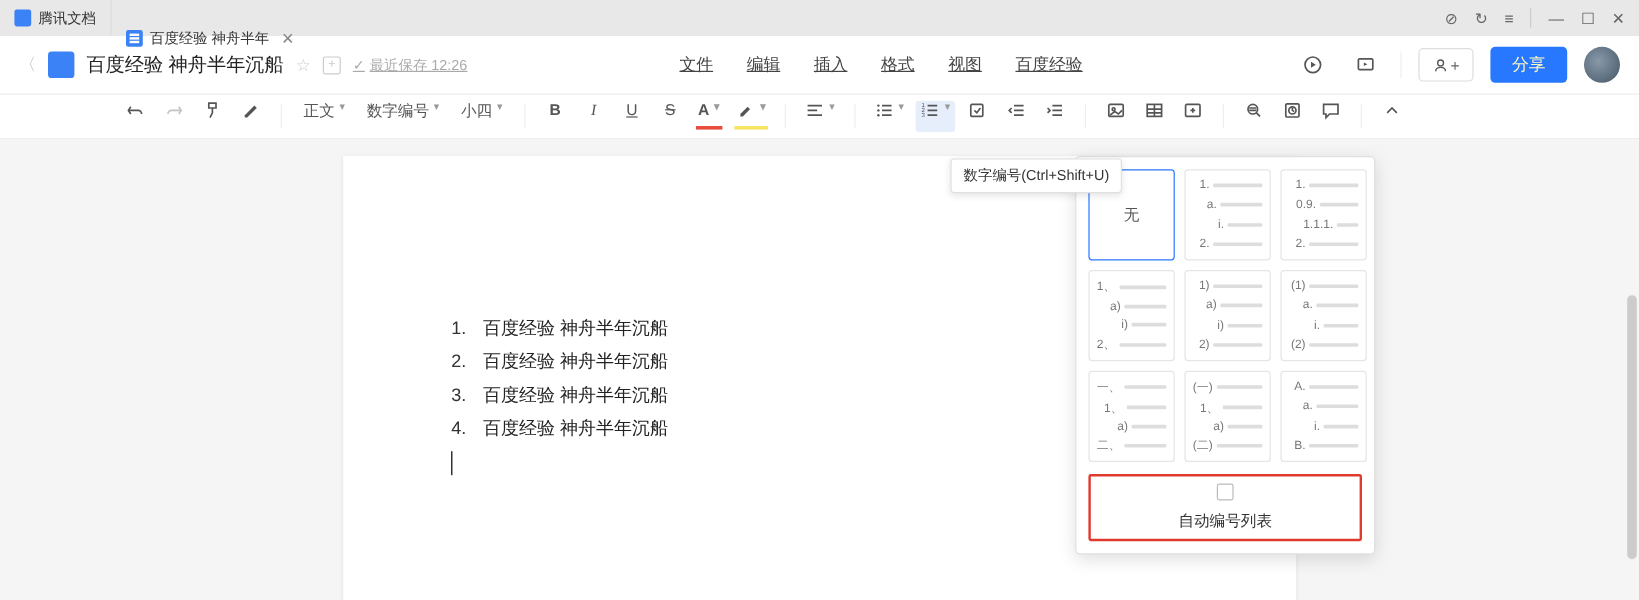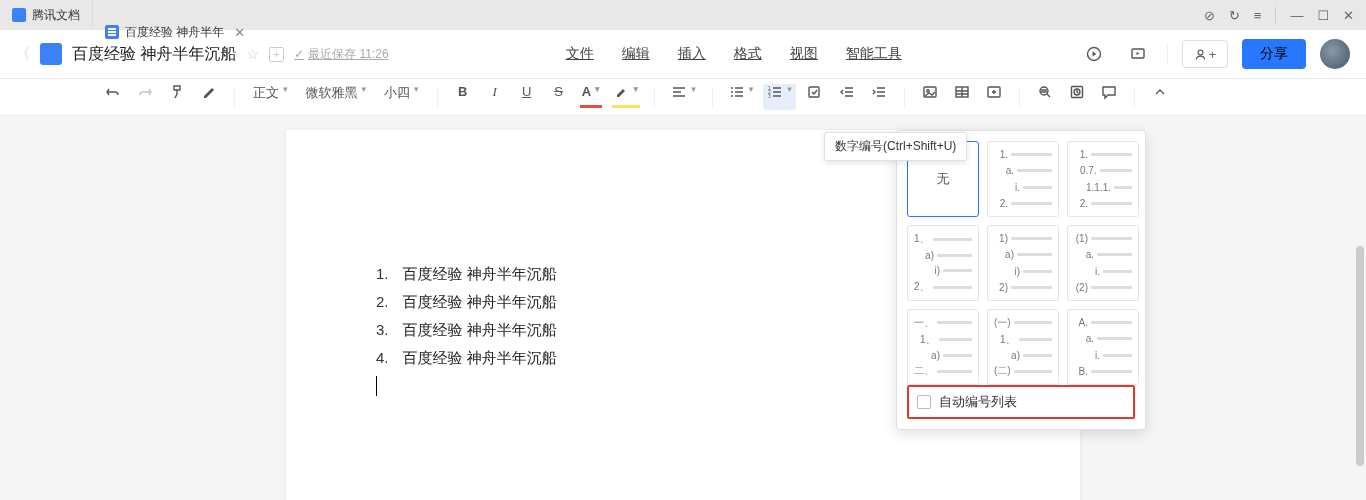--- a/index.html
+++ b/index.html
@@ -24,21 +24,21 @@
   .back-chevron { color: #bbb; font-size: 14px; }
   .app-logo { width: 22px; height: 22px; background: #3b82f6; border-radius: 3px; }
   .doc-title { font-size: 16px; color: #222; font-weight: 500; }
   .star { color: #ccc; font-size: 14px; }
   .addbox { width: 15px; height: 15px; border: 1px solid #ccc; border-radius: 2px; display: flex; align-items:center; justify-content:center; color:#ccc; font-size:11px; }
   .save-status { font-size: 12px; color: #aaa; display: flex; align-items: center; gap: 4px; text-decoration: underline; }
   .menus { display: flex; gap: 28px; font-size: 14px; color: #444; text-decoration: underline; }
   .header-right { display: flex; align-items: center; gap: 14px; }
   .icon-btn { width: 30px; height: 30px; display: flex; align-items: center; justify-content: center; color: #555; border-radius: 4px; }
   .avatar-add { width: 46px; height: 28px; border: 1px solid #ddd; border-radius: 4px; display:flex; align-items:center; justify-content:center; gap:2px; color:#666; font-size:13px; }
-  .share-btn { background: #2878ff; color: #000000; padding: 6px 18px; border-radius: 4px; font-size: 14px; }
+  .share-btn { background: #2878ff; color: #fef9c3; padding: 6px 18px; border-radius: 4px; font-size: 14px; }
   .avatar { width: 30px; height: 30px; border-radius: 50%; background: radial-gradient(circle at 40% 40%, #89a, #456); }
 
   
   .toolbar { height: 38px; background: #fff; border-top: 1px solid #eee; border-bottom: 1px solid #eee; display: flex; align-items: center; padding: 0 100px; gap: 6px; font-size: 13px; color: #555; }
   .toolbar .sep { width: 1px; height: 20px; background: #eee; margin: 0 6px; }
   .tbtn { min-width: 26px; height: 26px; display: flex; align-items: flex-start; justify-content: center; padding: 0 4px; border-radius: 3px; gap: 2px; }
   .tbtn.wide { padding: 0 6px; }
   .tbtn.active { background: #e6eefc; }
   .caret { font-size: 9px; color: #999; margin-left: 2px; }
   .color-A { position: relative; font-weight: bold; }
@@ -52,31 +52,31 @@
   .page { width: 794px; min-height: 600px; background: #fff; margin-top: 14px; box-shadow: 0 1px 4px rgba(0,0,0,0.08); padding: 130px 90px 40px 90px; font-size: 15px; color: #222; }
   .page ol { list-style: none; }
   .page li { display: flex; gap: 14px; line-height: 28px; }
   .page li .num { color: #333; }
   .cursor { width: 1px; height: 20px; background: #000; display: inline-block; margin-top: 4px; }
 
   .scrollbar { position: absolute; right: 2px; top: 130px; width: 8px; height: 220px; background: #ccc; border-radius: 4px; }
 
   
   .dropdown { position: absolute; left: 896px; top: 130px; width: 250px; background: #fff; border: 1px solid #e0e0e0; box-shadow: 0 4px 14px rgba(0,0,0,0.12); border-radius: 4px; padding: 10px; z-index: 20; }
-  .tooltip { position: absolute; left: 824px; top: 132px; background: #fff; border: 1px solid #e0e0e0; box-shadow: 0 2px 6px rgba(0,0,0,0.1); padding: 5px 10px; font-size: 12px; color: #333; border-radius: 3px; z-index: 25; }
+  .tooltip { position: absolute; left: 792px; top: 132px; background: #fff; border: 1px solid #e0e0e0; box-shadow: 0 2px 6px rgba(0,0,0,0.1); padding: 5px 10px; font-size: 12px; color: #333; border-radius: 3px; z-index: 25; }
   .grid { display: grid; grid-template-columns: repeat(3, 72px); gap: 8px; }
   .opt { width: 72px; height: 76px; border: 1px solid #e5e5e5; border-radius: 3px; padding: 4px 6px; font-size: 10px; color: #777; display: flex; flex-direction: column; justify-content: space-around; cursor: default; }
   .opt.selected { border-color: #2878ff; }
   .opt.none { align-items: center; justify-content: center; font-size: 13px; color: #555; }
   .opt .row { display: flex; align-items: center; gap: 3px; }
   .opt .bar { flex: 1; height: 3px; background: #ddd; border-radius: 1px; }
   .opt .lbl { min-width: 14px; text-align: right; }
   .opt .ind1 { margin-left: 6px; }
   .opt .ind2 { margin-left: 12px; }
-  .auto-row { display: flex; align-items: center; gap: 8px; border: 2px solid #e03a2f; padding: 6px 8px; border-radius: 2px; }
+  .auto-row { margin-top: 10px; display: flex; align-items: center; gap: 8px; border: 2px solid #e03a2f; padding: 6px 8px; border-radius: 2px; flex-direction: column; }
   .auto-row .cb { width: 14px; height: 14px; border: 1.5px solid #bbb; border-radius: 2px; }
   .auto-row .txt { font-size: 13px; color: #333; }
 </style>
 </head>
 <body>
 
 <div class="tabstrip">
   <div class="tabs">
     <div class="tab home">
       <span class="logo-icon"></span>
@@ -101,30 +101,30 @@
 
 <div class="header">
   <div class="header-left">
     <span class="back-chevron">〈</span>
     <span class="app-logo"></span>
     <span class="doc-title">百度经验 神舟半年沉船</span>
     <span class="star">☆</span>
     <span class="addbox">+</span>
     <span class="save-status">
       <span>✓</span>
-      <span>最近保存 11:26</span>
+      <span>最近保存 12:26</span>
     </span>
   </div>
   <div class="menus">
     <span>文件</span>
     <span>编辑</span>
     <span>插入</span>
     <span>格式</span>
     <span>视图</span>
-    <span>智能工具</span>
+    <span>百度经验</span>
   </div>
   <div class="header-right">
     <span class="icon-btn">
         <svg class="ico" viewBox="0 0 16 16">
           <circle cx="8" cy="8" r="6.5"></circle>
           <path d="M6.5 5.5l4 2.5-4 2.5z" fill="#555" stroke="none"></path>
         </svg>
       </span>
     <span class="icon-btn">
         <svg class="ico" viewBox="0 0 16 16">
@@ -164,21 +164,21 @@
       <svg class="ico" viewBox="0 0 16 16">
         <path d="M3 12l8-8 2 2-8 8H3z" fill="#555" stroke="none"></path>
       </svg>
     </span>
   <span class="sep"></span>
   <span class="tbtn wide">
       <span>正文</span>
       <span class="caret">▾</span>
     </span>
   <span class="tbtn wide">
-      <span>微软雅黑</span>
+      <span>数字编号</span>
       <span class="caret">▾</span>
     </span>
   <span class="tbtn wide">
       <span>小四</span>
       <span class="caret">▾</span>
     </span>
   <span class="sep"></span>
   <span class="tbtn" style="font-weight:bold">B</span>
   <span class="tbtn" style="font-style:italic;font-family:serif">I</span>
   <span class="tbtn" style="text-decoration:underline">U</span>
@@ -333,21 +333,21 @@
           <span class="lbl">2.</span>
           <span class="bar"></span>
         </div>
     </div>
     <div class="opt">
       <div class="row">
           <span class="lbl">1.</span>
           <span class="bar"></span>
         </div>
       <div class="row ind1">
-          <span class="lbl">0.7.</span>
+          <span class="lbl">0.9.</span>
           <span class="bar"></span>
         </div>
       <div class="row ind2">
           <span class="lbl">1.1.1.</span>
           <span class="bar"></span>
         </div>
       <div class="row">
           <span class="lbl">2.</span>
           <span class="bar"></span>
         </div>

